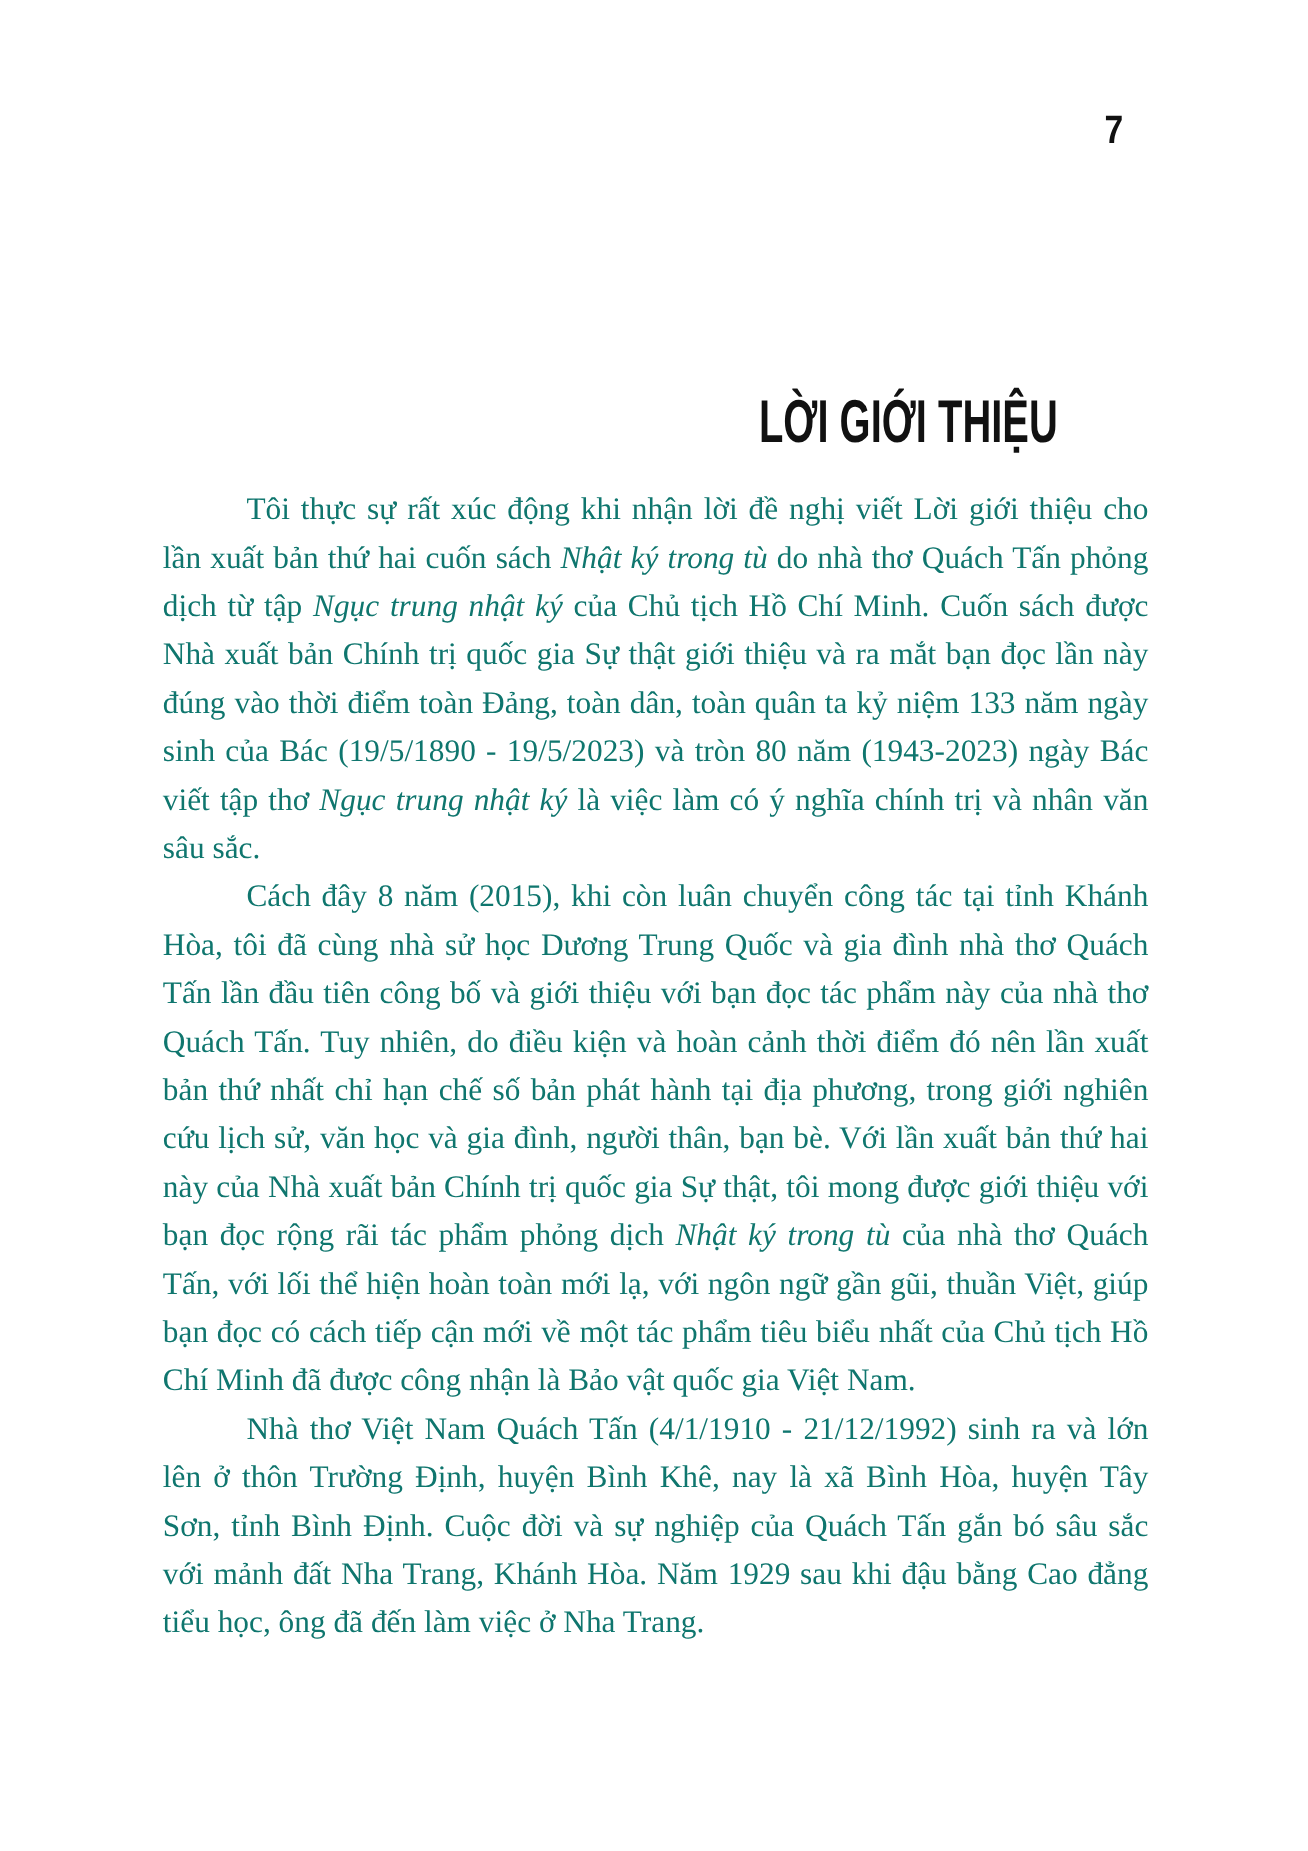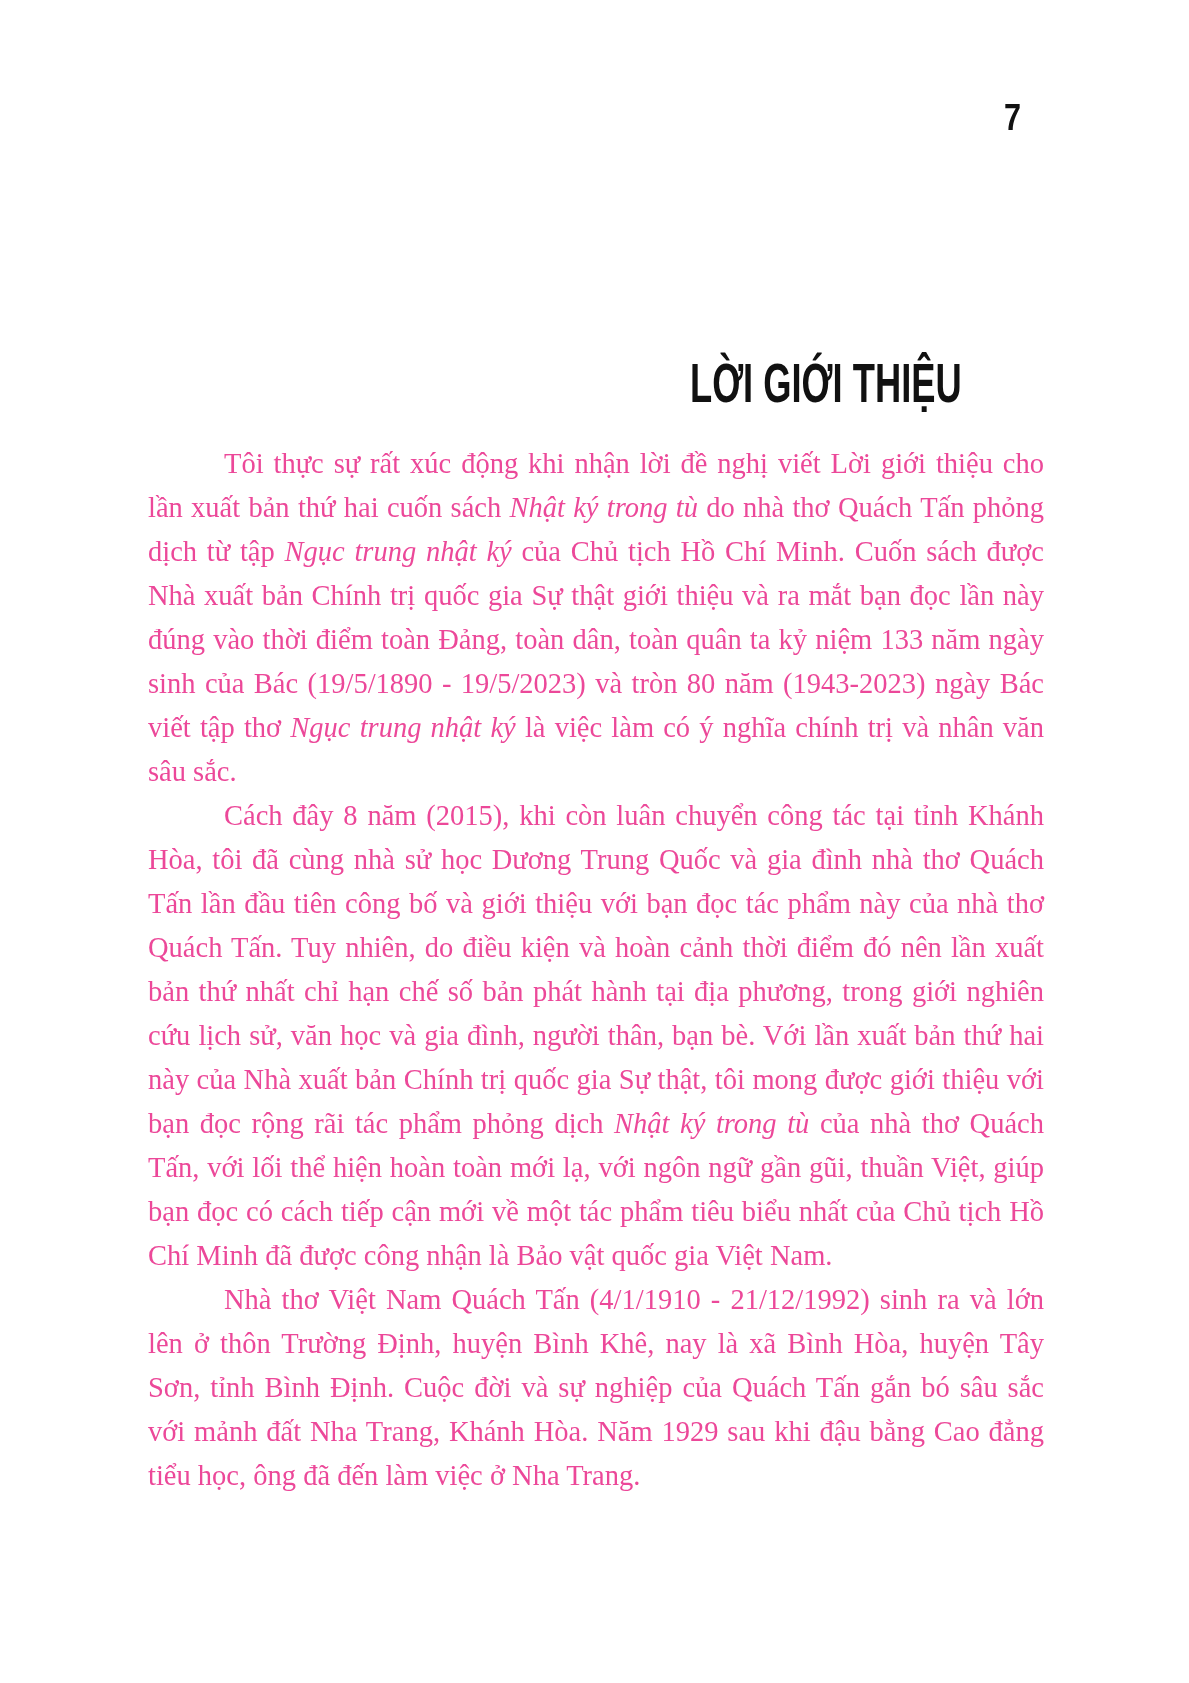--- a/index.html
+++ b/index.html
@@ -51,21 +51,21 @@
     color: #111;
   }
   .body-text {
     position: absolute;
     top: 442px;
     left: 148px;
     width: 896px;
     font-size: 28.5px;
     line-height: 44px;
     text-align: justify;
-    color: #ec4899;
+    color: #0f766e;
   }
   .body-text p {
     margin: 0;
     padding: 0;
     text-indent: 76px;
   }
   .it {
     font-style: italic;
   }
 </style>

